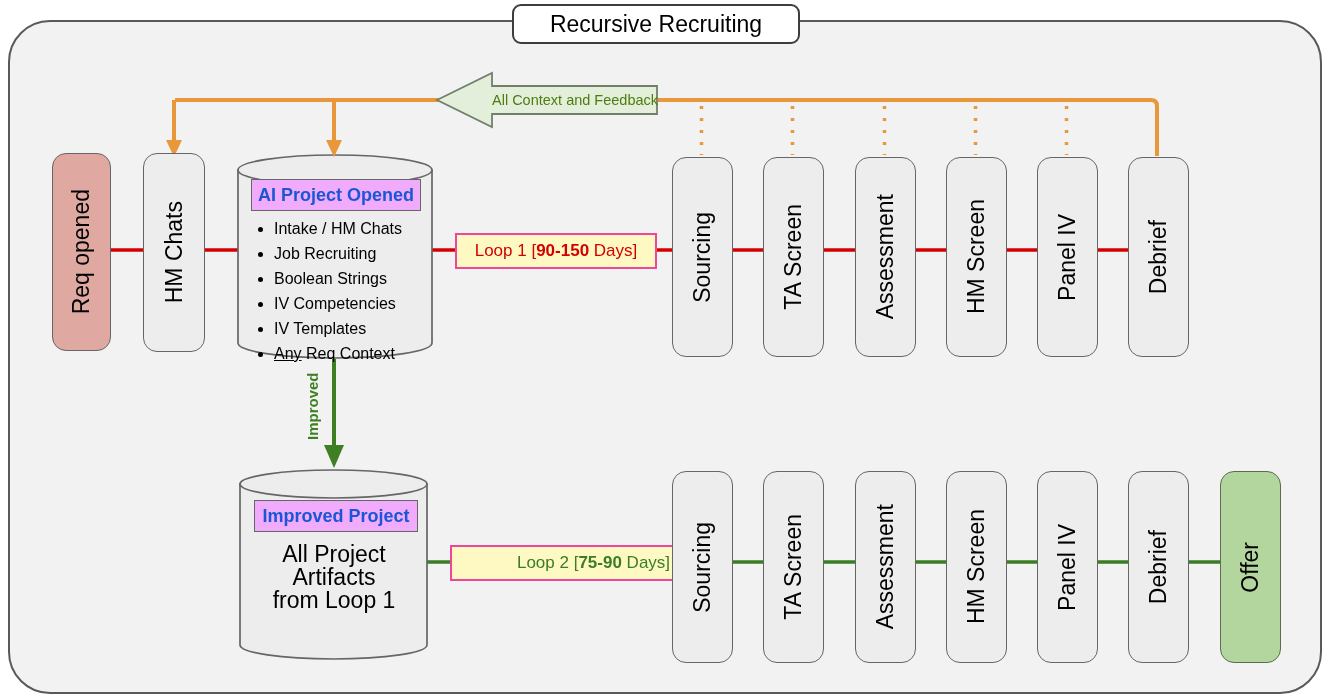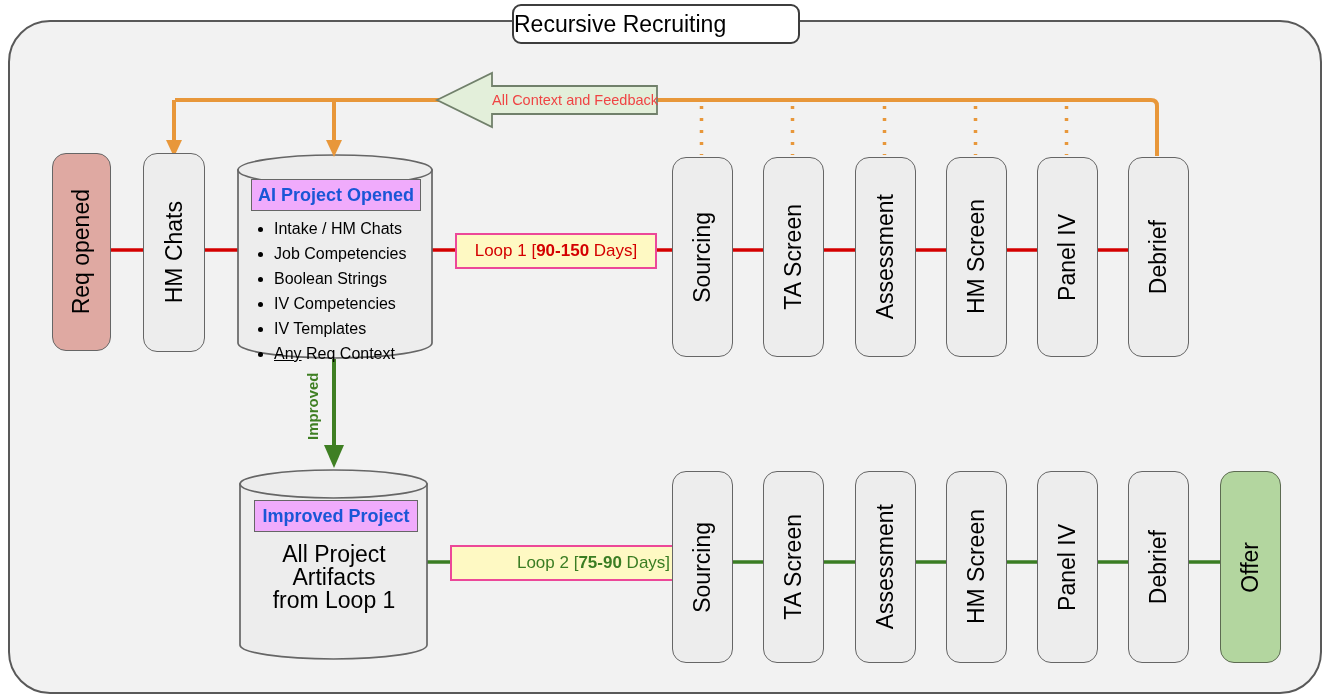--- a/index.html
+++ b/index.html
@@ -8,21 +8,21 @@
     font-family:"Liberation Sans", sans-serif; overflow:hidden;
   }
   .container-rect {
     position:absolute; left:8px; top:20px; width:1310px; height:670px;
     background:#f2f2f2; border:2px solid #595959; border-radius:42px; z-index:0;
   }
   svg.lines { position:absolute; left:0; top:0; z-index:1; }
   .title-box {
     position:absolute; left:512px; top:4px; width:284px; height:36px;
     background:#ffffff; border:2px solid #3d3d3d; border-radius:9px; z-index:3;
-    display:flex; align-items:center; justify-content:flex-start;
+    display:flex; align-items:center; justify-content:center;
     font-size:23px; color:#000;
   }
   .vbox {
     position:absolute; z-index:2; background:#EDEDED; border:1.7px solid #666666;
     border-radius:14px; display:flex; align-items:center; justify-content:center;
   }
   .vbox.pink  { background:#DFA9A2; }
   .vbox.green { background:#B3D69F; border-color:#5d6b52; }
   .vlabel {
     writing-mode:vertical-rl; transform:rotate(180deg);
@@ -47,21 +47,21 @@
   }
   .cyl-list li { margin:4px; padding:0; }
   .u { text-decoration:underline; }
   .cyl-text {
     position:absolute; z-index:2; font-size:23px; line-height:23px;
     color:#000; text-align:center;
   }
   .feedback-label {
     position:absolute; left:494px; top:87px; width:162px; height:26px; z-index:2;
     display:flex; align-items:center; justify-content:center;
-    font-size:14.5px; color:#ef4444; white-space:nowrap;
+    font-size:14.5px; color:#4d7c0f; white-space:nowrap;
   }
   .improved-label {
     position:absolute; left:298px; top:363px; width:28px; height:86px; z-index:2;
     writing-mode:vertical-rl; transform:rotate(180deg);
     display:flex; align-items:center; justify-content:center;
     color:#3F7F23; font-weight:bold; font-size:15px; white-space:nowrap;
   }
 </style>
 </head>
 <body>
@@ -125,21 +125,21 @@
   </div>
   <div class="vbox" style="left:143px; top:153px; width:60px; height:197px;">
     <span class="vlabel">HM Chats</span>
   </div>
 
   <div class="cyl-header" style="left:251px; top:179px; width:168px; height:30px;">
     <span>AI Project Opened</span>
   </div>
   <ul class="cyl-list" style="left:248px; top:214px; width:182px;">
     <li>Intake / HM Chats</li>
-    <li>Job Competencies</li>
+    <li>Job Recruiting</li>
     <li>Boolean Strings</li>
     <li>IV Competencies</li>
     <li>IV Templates</li>
     <li><span class="u">Any</span><span> Req Context</span></li>
   </ul>
 
   <div class="loop-label red-text" style="left:455px; top:233px; width:198px; height:32px;">
     <span>Loop 1 [</span><span class="bold">90-150</span><span> Days]</span>
   </div>
 

